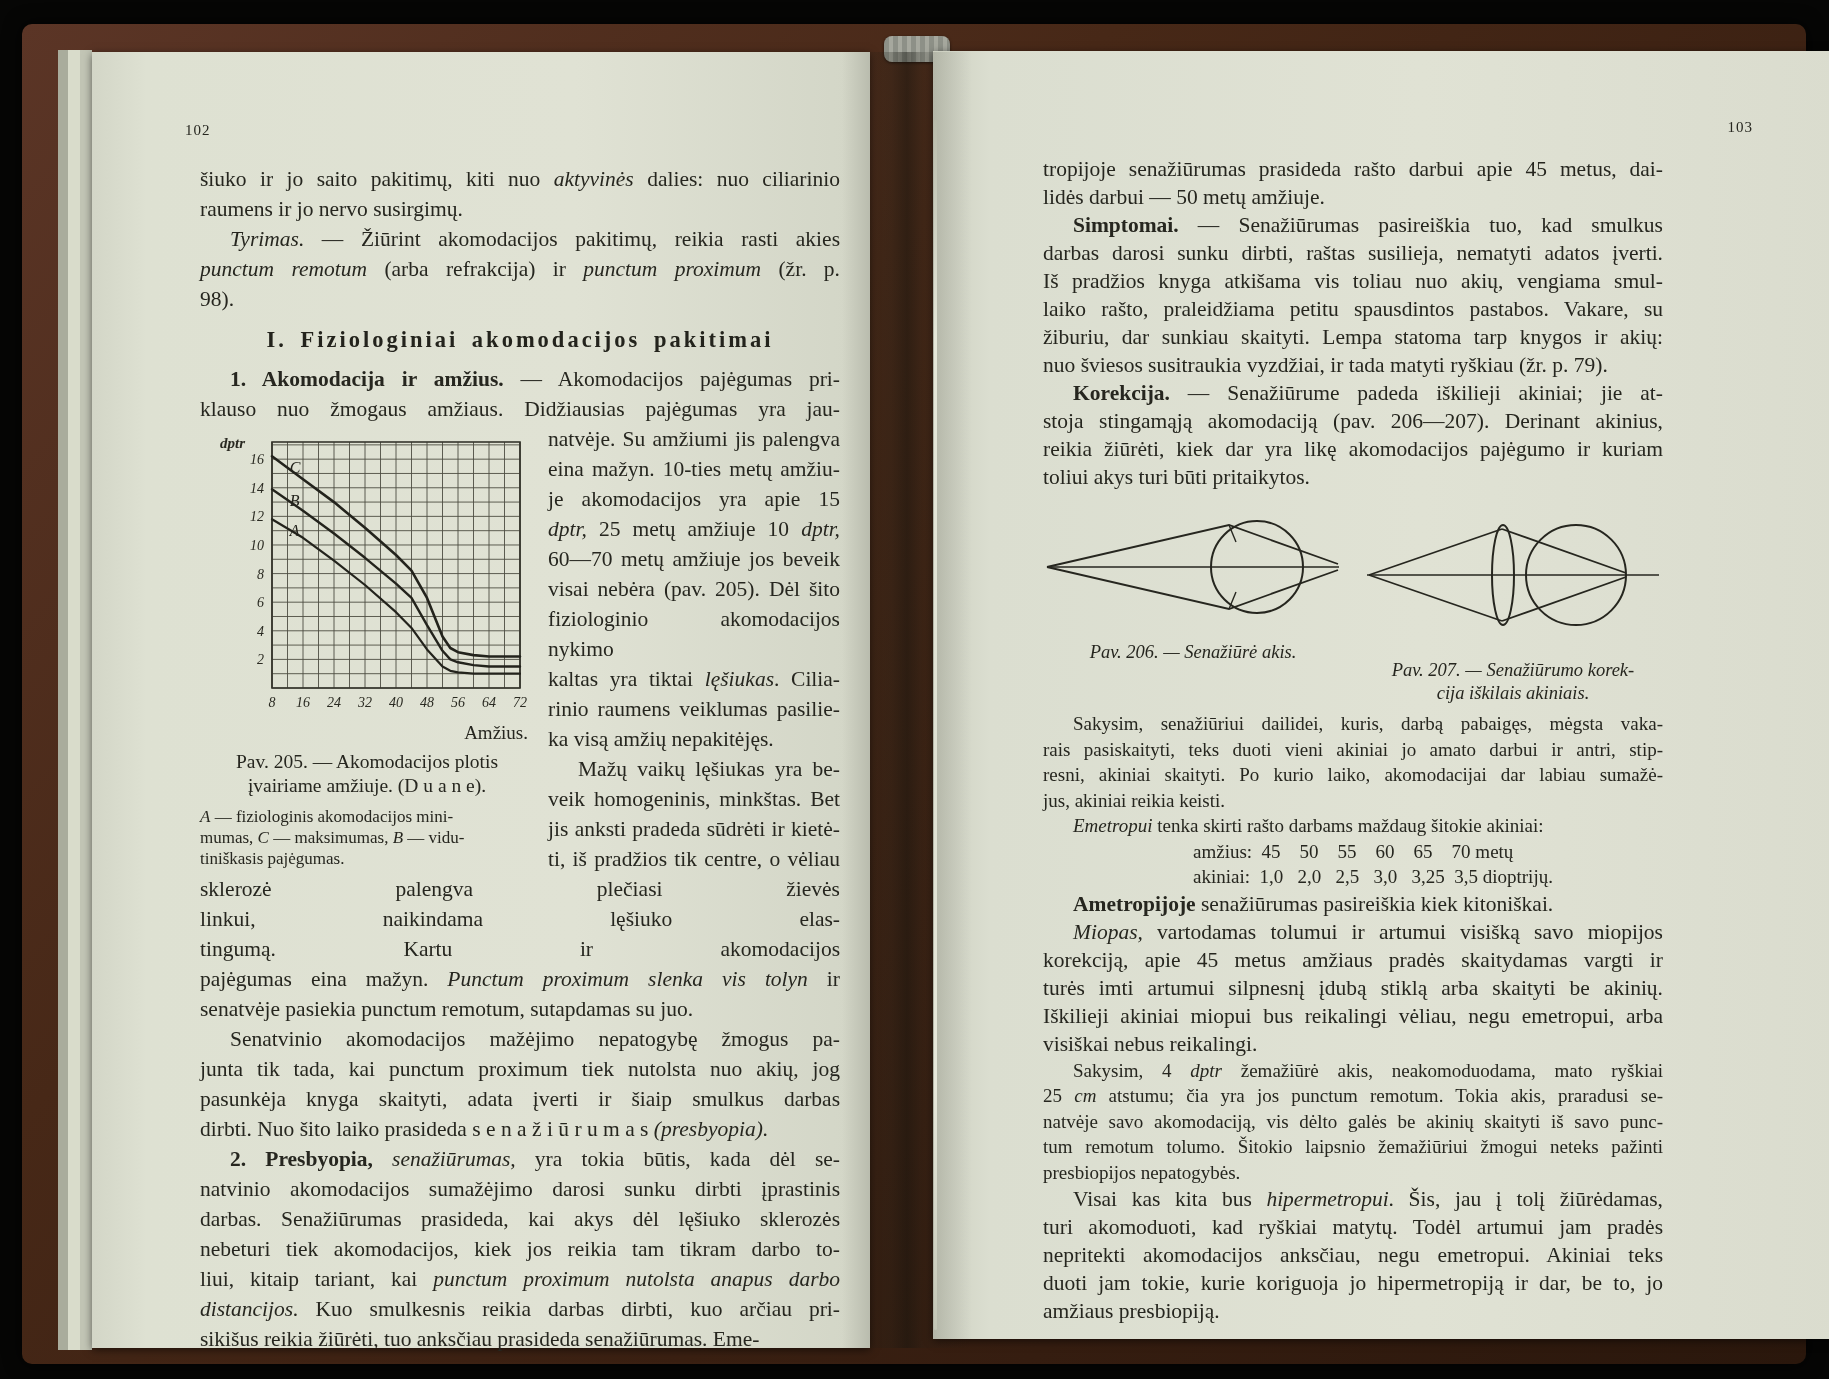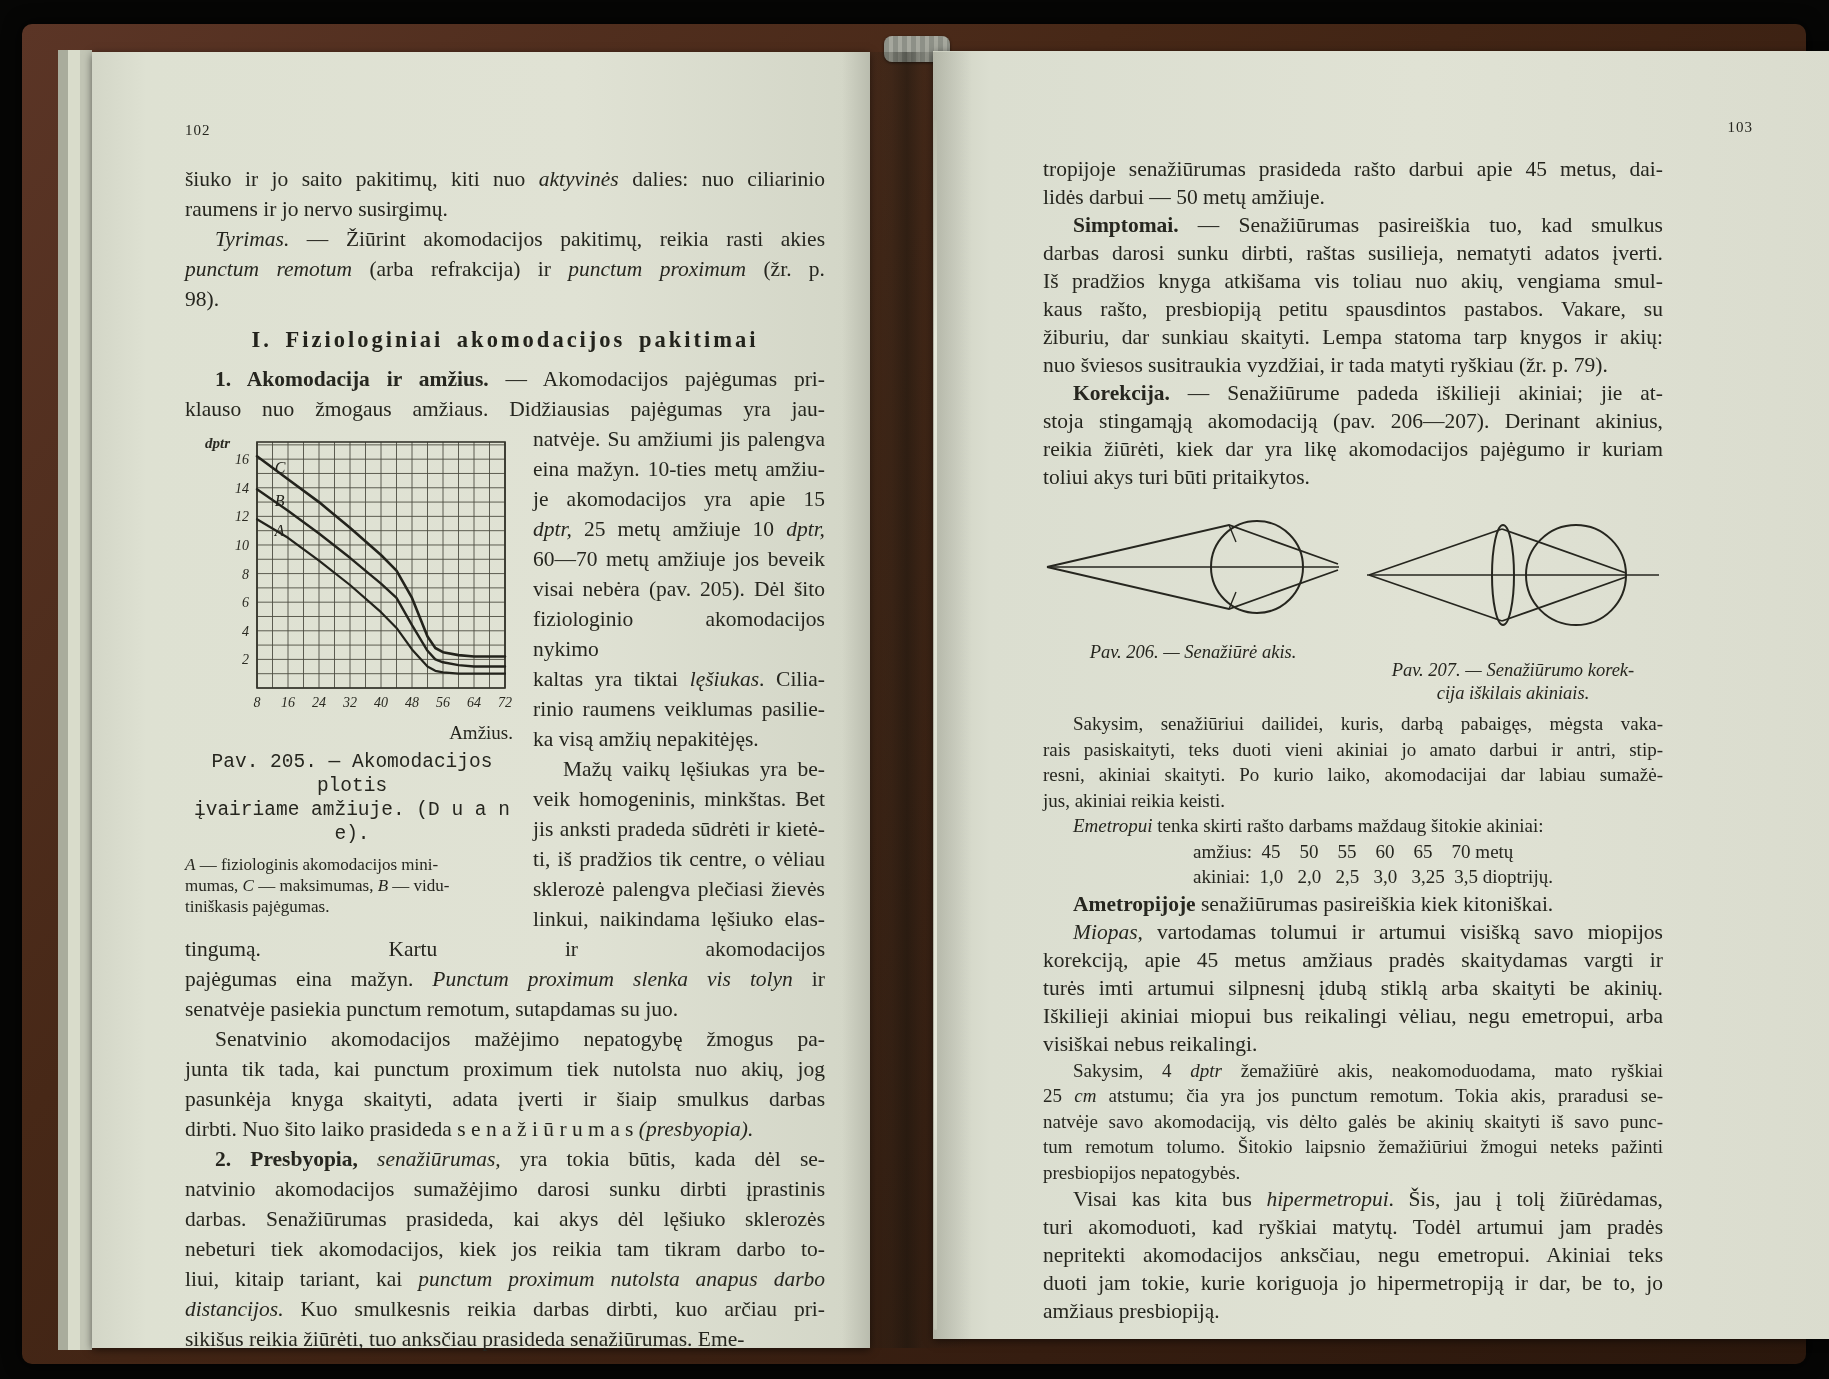--- a/index.html
+++ b/index.html
@@ -25,36 +25,36 @@
           background:linear-gradient(90deg,rgba(30,30,22,0) 0%,rgba(30,30,22,.25) 38%,rgba(20,20,14,.45) 50%,rgba(30,30,22,.18) 62%,rgba(30,30,22,0) 100%);}
   #crease{position:absolute;left:934px;top:120px;width:3px;height:1210px;pointer-events:none;
           background:linear-gradient(180deg,#b9bcac,#eef0e2 18%,#e6e8da 55%,#f0f1e4 80%,#c5c8b8);opacity:.85;border-radius:2px;}
   #headband{position:absolute;left:884px;top:36px;width:66px;height:26px;border-radius:8px;
             background:repeating-linear-gradient(90deg,#8d9087 0 5px,#a6a89e 5px 9px);box-shadow:0 1px 3px rgba(0,0,0,.6);}
   
   .pagenum{position:absolute;font-size:15px;letter-spacing:1px;}
   #lp-num{left:93px;top:70px;}
   #rp-num{right:120px;top:68px;text-align:right;}
   .content{position:absolute;}
-  #left-content{left:93px;top:112px;width:640px;}
+  #left-content{left:108px;top:112px;width:640px;}
   #right-content{left:110px;top:104px;width:620px;}
   .ln{font-size:21.5px;text-align:justify;text-align-last:justify;}
   #left-content .ln{line-height:30px;}
   #right-content .ln{line-height:28px;}
   .ln.last{text-align-last:left;}
   .ln.ind{text-indent:30px;}
   .ln.small{font-size:19px;}
   #right-content .ln.small{line-height:25.5px;}
   .ln.tbl{text-align:left;text-align-last:left;white-space:pre;padding-left:150px;}
   h2{font-size:22.5px;font-weight:bold;text-align:center;letter-spacing:3px;word-spacing:5px;
      margin:13px 0 11px 0;color:#23231c;}
   
   figure.chart-float{float:left;width:334px;margin:6px 14px 4px 0;padding:0;}
   .amzius{font-size:19px;text-align:right;padding-right:6px;margin-top:-2px;}
-  .cap{font-size:19.5px;text-align:center;line-height:24px;margin-top:6px;font-family:Liberation Mono, monospace;}
+  .cap{font-size:19.5px;text-align:center;line-height:24px;margin-top:6px;}
   .cap-small{font-size:17px;text-align:left;line-height:21px;margin-top:8px;}
   
   #figrow{display:flex;justify-content:space-between;margin:10px 0 6px 0;font-style:italic;}
   .eyefig{width:300px;}
   .eyecap{font-size:18.5px;text-align:center;line-height:23px;margin-top:4px;}
   svg text{font-family:"Liberation Serif","DejaVu Serif",serif;}
   .clearfix{clear:both;}
 </style>
 </head>
 <body>
@@ -197,21 +197,21 @@
 
   <div class="page" id="right-page">
     <div class="pagenum" id="rp-num">103</div>
     <div class="content" id="right-content">
       <div id="rp-paras-top">
           <div class="ln">tropijoje senažiūrumas prasideda rašto darbui apie 45 metus, dai-</div>
           <div class="ln last">lidės darbui — 50 metų amžiuje.</div>
           <div class="ln ind"><b>Simptomai.</b> — Senažiūrumas pasireiškia tuo, kad smulkus</div>
           <div class="ln">darbas darosi sunku dirbti, raštas susilieja, nematyti adatos įverti.</div>
           <div class="ln">Iš pradžios knyga atkišama vis toliau nuo akių, vengiama smul-</div>
-          <div class="ln">kaus rašto, presbiopiją petitu spausdintos pastabos. Vakare, su</div>
+          <div class="ln">laiko rašto, praleidžiama petitu spausdintos pastabos. Vakare, su</div>
           <div class="ln">žiburiu, dar sunkiau skaityti. Lempa statoma tarp knygos ir akių:</div>
           <div class="ln last">nuo šviesos susitraukia vyzdžiai, ir tada matyti ryškiau (žr. p. 79).</div>
           <div class="ln ind"><b>Korekcija.</b> — Senažiūrume padeda iškilieji akiniai; jie at-</div>
           <div class="ln">stoja stingamąją akomodaciją (pav. 206—207).  Derinant akinius,</div>
           <div class="ln">reikia žiūrėti, kiek dar yra likę akomodacijos pajėgumo  ir kuriam</div>
           <div class="ln last">toliui akys turi būti pritaikytos.</div>
         </div>
 
       <div id="figrow">
         <div class="eyefig">

